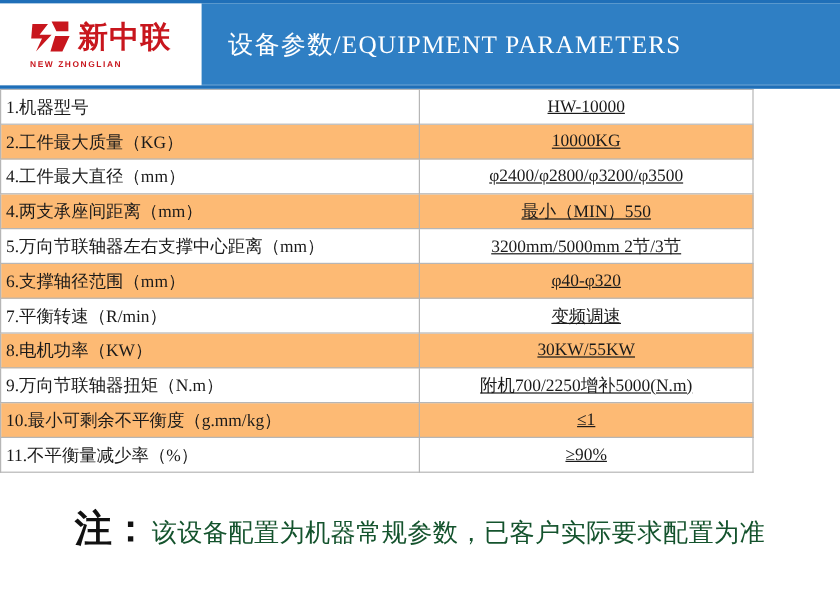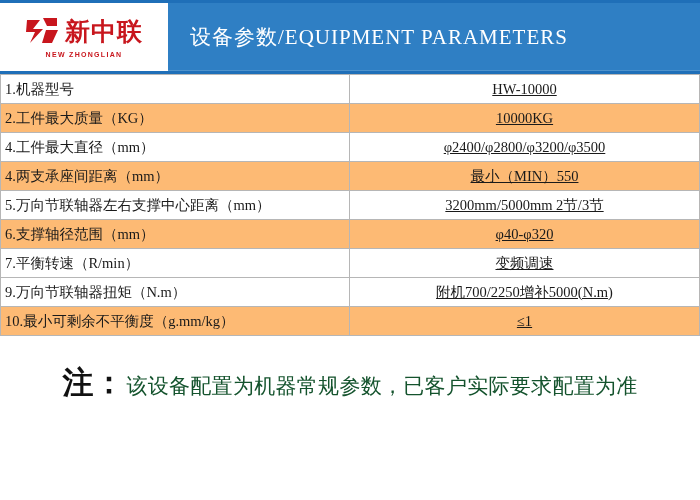--- a/index.html
+++ b/index.html
@@ -34,21 +34,21 @@
     width: 168px;
     display: flex;
     align-items: center;
     justify-content: center;
     flex: 0 0 168px;
     background: #ffffff;
   }
   .logo-inner {
     display: flex;
     flex-direction: column;
-    align-items: center;
+    align-items: flex-start;
     justify-content: center;
     line-height: 1;
   }
   .logo-row {
     display: flex;
     align-items: center;
     gap: 6px;
   }
   .logo-mark {
     width: 34px;
@@ -92,21 +92,21 @@
     font-weight: normal;
     white-space: nowrap;
   }
 
   
   .table-wrap {
     padding: 0;
   }
   table.spec {
     border-collapse: collapse;
-    width: 700px;
+    width: 628px;
     table-layout: fixed;
   }
   table.spec td {
     border: 1px solid #b6b6b6;
     height: 28px;
     font-size: 14.5px;
     color: #1a1a1a;
     font-family: "Liberation Serif", serif;
     padding: 0 4px;
   }
@@ -197,27 +197,35 @@
             <td class="value">3200mm/5000mm  2节/3节</td>
           </tr>
           <tr class="even">
             <td class="label">6.支撑轴径范围（mm）</td>
             <td class="value">φ40-φ320</td>
           </tr>
           <tr class="odd">
             <td class="label">7.平衡转速（R/min）</td>
             <td class="value">变频调速</td>
           </tr>
+          <tr class="even">
+            <td class="label">8.电机功率（KW）</td>
+            <td class="value">30KW/55KW</td>
+          </tr>
           <tr class="odd">
             <td class="label">9.万向节联轴器扭矩（N.m）</td>
             <td class="value">附机700/2250增补5000(N.m)</td>
           </tr>
           <tr class="even">
             <td class="label">10.最小可剩余不平衡度（g.mm/kg）</td>
             <td class="value">≤1</td>
+          </tr>
+          <tr class="odd">
+            <td class="label">11.不平衡量减少率（%）</td>
+            <td class="value">≥90%</td>
           </tr>
         </tbody>
     </table>
   </div>
 
   <div class="note">
     <span class="note-label">注：</span>
     <span class="note-text">该设备配置为机器常规参数，已客户实际要求配置为准</span>
   </div>
 

